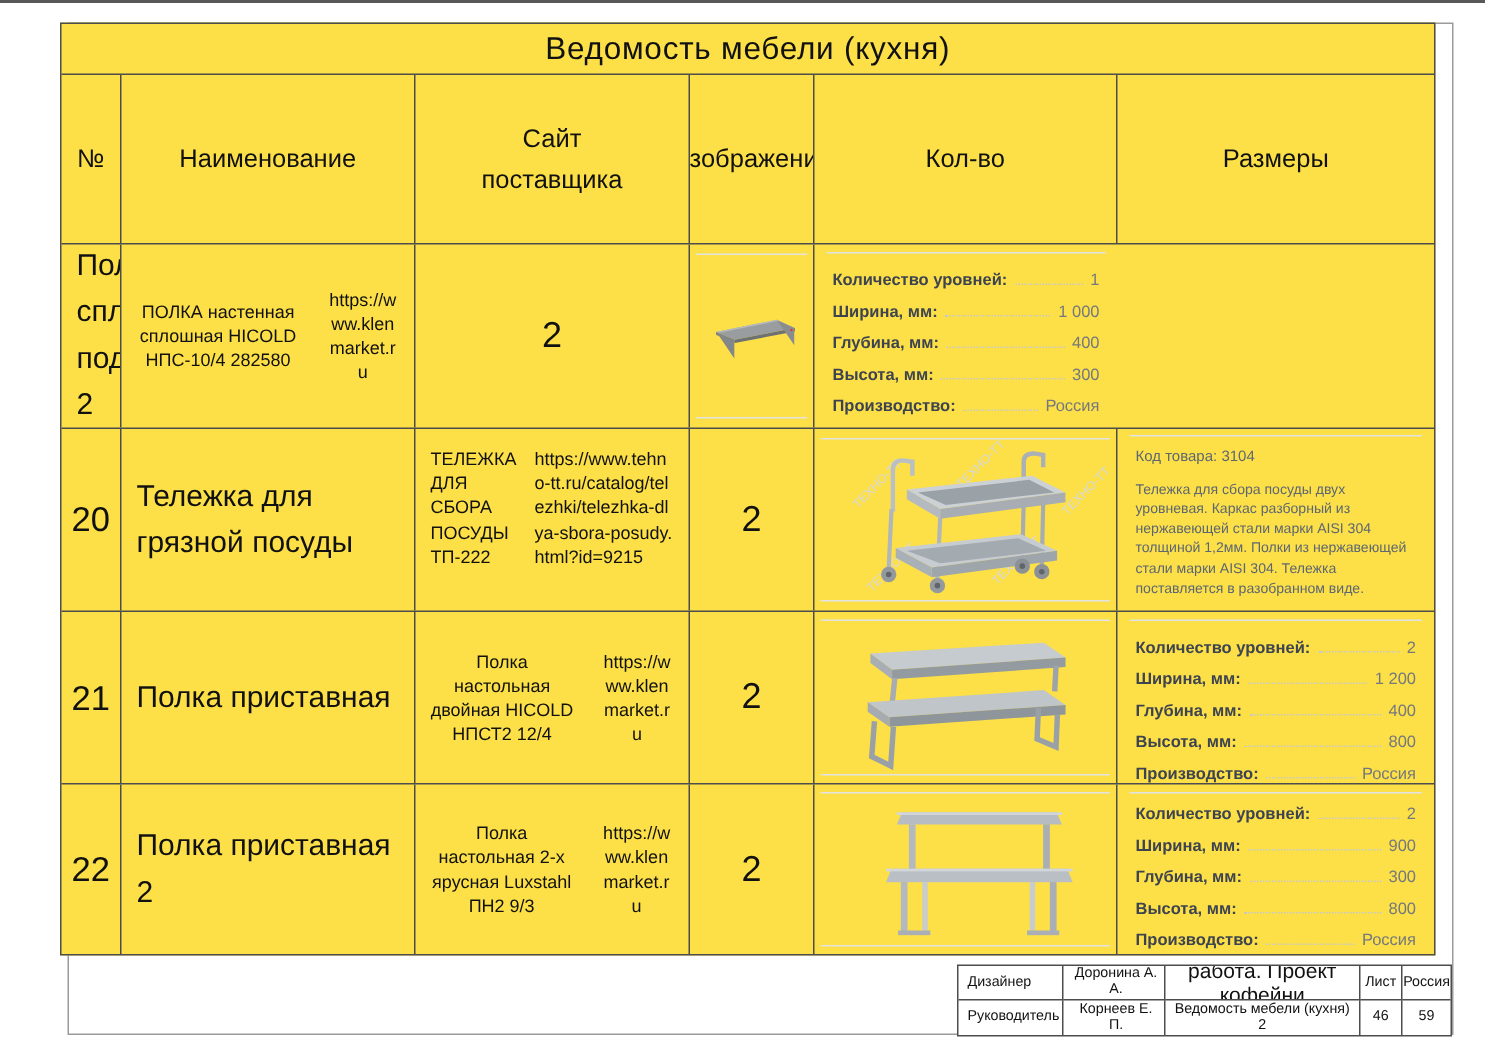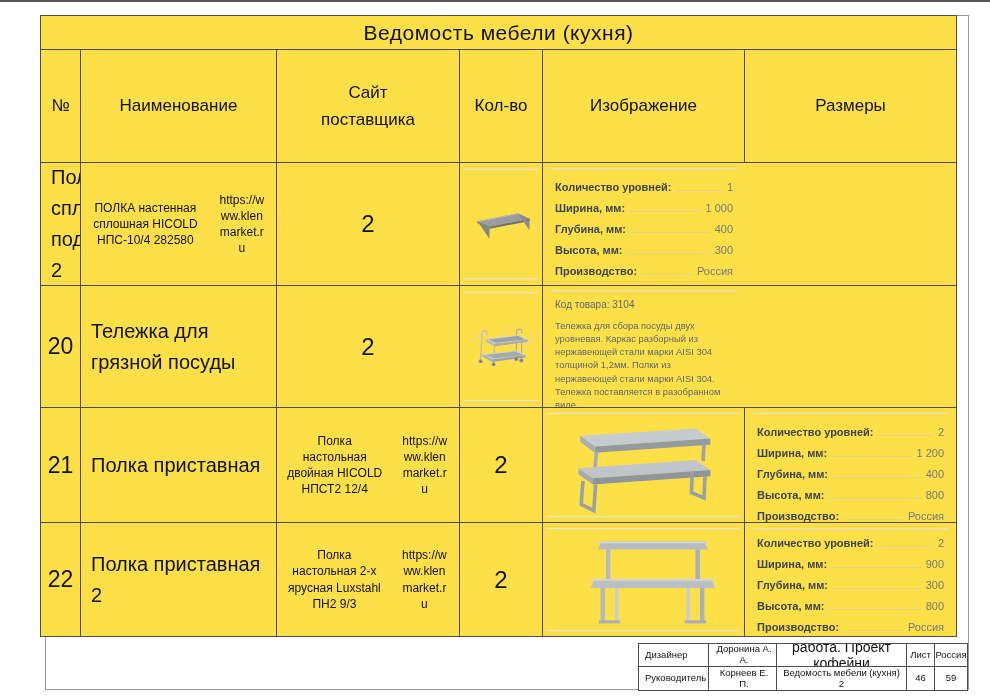--- a/index.html
+++ b/index.html
@@ -61,22 +61,22 @@
 
     <div class="trow">
       <div class="cell h-title title-cell" style="grid-column:1 / -1;">Ведомость мебели (кухня)</div>
     </div>
 
     <div class="trow">
       <div class="cell h-head head-cell">№</div>
       <div class="cell h-head head-cell">Наименование</div>
       <div class="cell h-head head-cell">Сайт
 поставщика</div>
+      <div class="cell h-head head-cell">Изображение</div>
       <div class="cell h-head head-cell">Кол-во</div>
-      <div class="cell h-head head-cell">Изображение</div>
       <div class="cell h-head head-cell">Размеры</div>
     </div>
 
     <div class="trow">
       <div class="cell h-r0 name-cell">Полка сплошная подвесная 2</div>
       <div class="cell h-r0 supp-cell">
         <div>ПОЛКА настенная сплошная HICOLD НПС-10/4 282580</div>
         <div class="supp-url">https://www.klenmarket.ru</div>
       </div>
       <div class="cell h-r0 qty-cell">2</div>
@@ -120,20 +120,24 @@
             <span class="leader"></span>
             <span class="spec-value">Россия</span>
           </div>
         </div>
       </div>
     </div>
 
     <div class="trow">
       <div class="cell h-r1 num-cell">20</div>
       <div class="cell h-r1 name-cell">Тележка для грязной посуды</div>
+      <div class="cell h-r1 supp-cell left">
+        <div>ТЕЛЕЖКА ДЛЯ СБОРА ПОСУДЫ ТП-222</div>
+        <div class="supp-url">https://www.tehno-tt.ru/catalog/telezhki/telezhka-dlya-sbora-posudy.html?id=9215</div>
+      </div>
       <div class="cell h-r1 qty-cell">2</div>
       <div class="cell h-r1 img-cell">
         <div class="photo">
           <svg viewBox="0 0 200 116" preserveAspectRatio="xMidYMid meet">
             <text class="wm" transform="rotate(-45 30 40)" x="18" y="42">ТЕХНО-ТТ</text>
             <text class="wm" transform="rotate(-45 105 25)" x="92" y="27">ТЕХНО-ТТ</text>
             <text class="wm" transform="rotate(-45 180 45)" x="168" y="47">ТЕХНО-ТТ</text>
             <text class="wm" transform="rotate(-45 40 100)" x="28" y="102">ТЕХНО-ТТ</text>
             <text class="wm" transform="rotate(-45 130 95)" x="118" y="97">ТЕХНО-ТТ</text>
             <path d="M48,52 L48,22 Q48,15 55,15 L62,16 L62,26" fill="none" stroke="#b9bfc3" stroke-width="3.2"></path>

